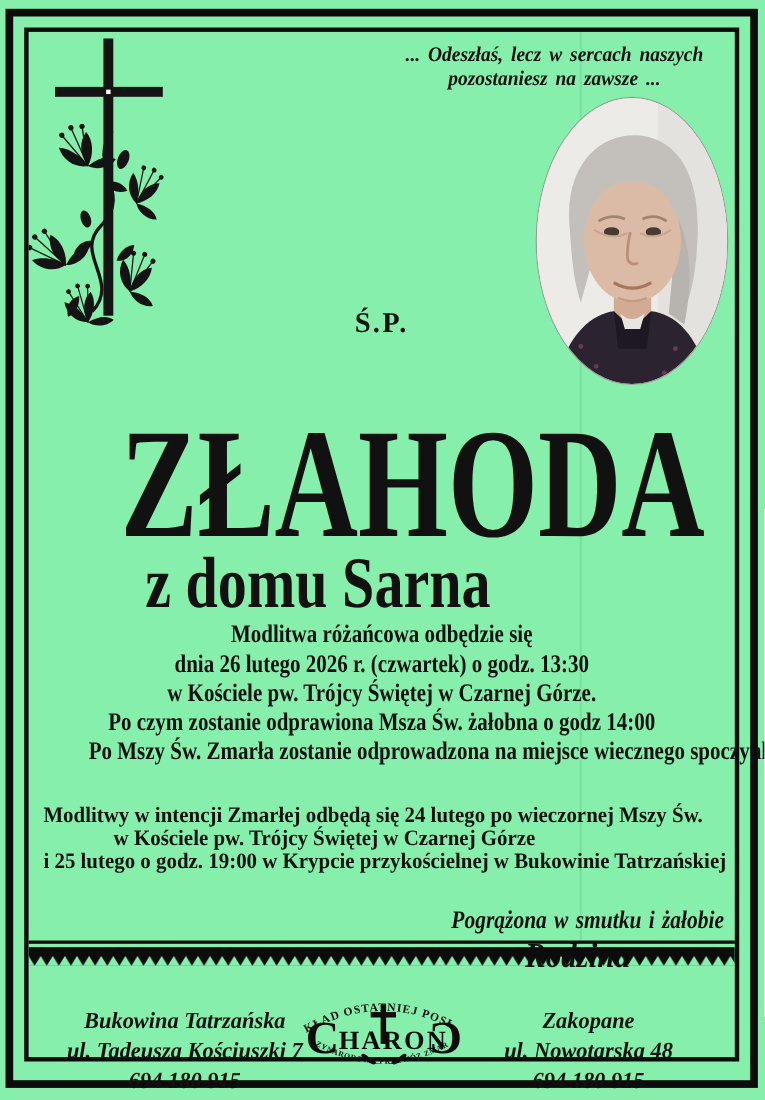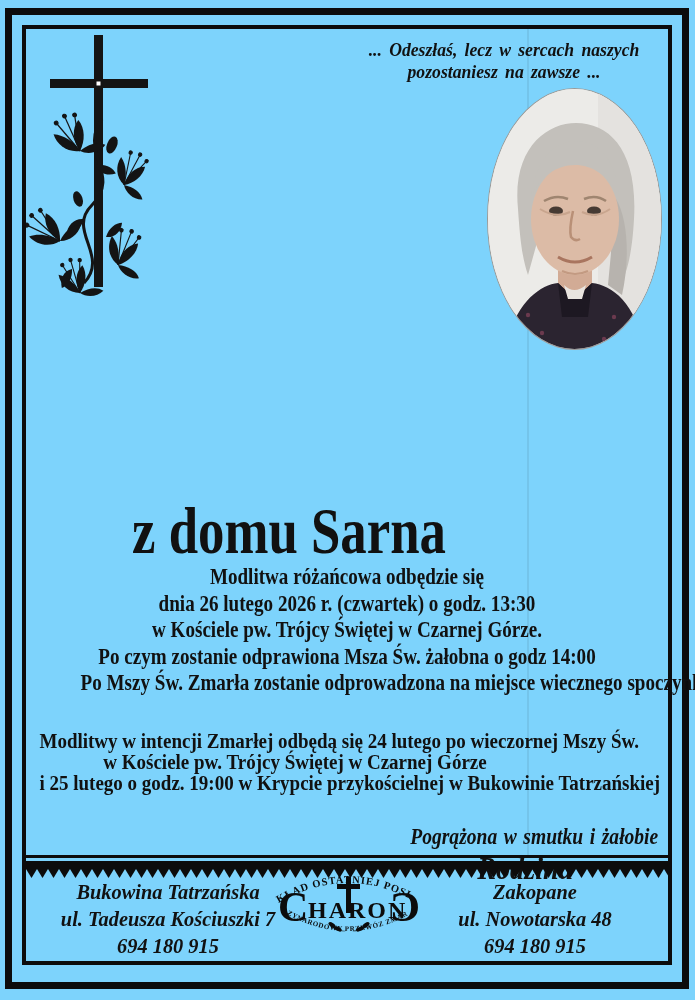--- a/index.html
+++ b/index.html
@@ -1,17 +1,17 @@
 <!DOCTYPE html>
 <html lang="pl"><head>
 <meta charset="utf-8">
 <style>
   html,body { margin:0; padding:0; background:#ffffff; }
   .sheet {
-    position:relative; width:695px; height:1000px; background:#7dd3fc;
+    position:relative; width:695px; height:1000px; background:#86efac;
     font-family:"Liberation Serif","DejaVu Serif",serif; color:#111;
     overflow:hidden;
   }
   .outer-frame { position:absolute; left:5px; top:8px; right:6px; bottom:11px;
     border:7px solid #0c0c0c; }
   .inner-frame { position:absolute; left:22px; top:25px; width:650px; height:940px;
     border:4px solid #0c0c0c; box-sizing:border-box; }
   .abs { position:absolute; }
   .line { display:block; white-space:nowrap; text-align:center; font-weight:bold;
     transform-origin:50% 50%; }
@@ -31,21 +31,21 @@
   .maiden  { top:467px; left:0; width:526px; font-size:66px; line-height:70px; }
   .rosary  { top:535px; left:0; width:642px; font-size:23px; line-height:26.5px; }
   .intent  { top:702px; left:0; width:538px; font-size:20px; line-height:21px; }
   .condole { top:795px; right:8px; width:270px; }
   .condole .l1 { font-size:23px; line-height:26px; word-spacing:2px; }
   .condole .l2 { font-size:32px; line-height:36px; }
   .rule    { top:826px; left:0; width:642px; height:3px; background:#0c0c0c; }
   .band    { top:832px; left:0; width:642px; height:17px; }
   .crease  { top:0; left:501px; width:2px; height:826px; background:rgba(0,0,0,.07); }
 
-  .footer  { top:836px; left:0; width:642px; height:80px; font-size:21px; line-height:27px; }
+  .footer  { top:872px; left:0; width:642px; height:80px; font-size:21px; line-height:27px; }
   .foot-left  { position:absolute; left:0;  top:14px; width:284px; }
   .foot-logo  { position:absolute; left:244px; top:0;  width:156px; height:80px; }
   .foot-right { position:absolute; right:8px; top:14px; width:250px; }
 
   .photo { top:59px; left:461px; width:173px; height:260px; border-radius:50%;
     overflow:hidden; border:1px solid #9a9a98; background:#ecebe8; }
   .cross-ornament { top:4px; left:0; width:134px; height:272px; }
 </style>
 </head>
 <body>
@@ -130,21 +130,27 @@
       </svg>
     </div>
 
     <div class="abs motto it">
       <span class="line sx93">... Odeszłaś, lecz w sercach naszych</span>
       <span class="line sx93">pozostaniesz na zawsze ...</span>
     </div>
 
 
 
-
+    <div class="abs sp">
+      <span class="line">Ś.P.</span>
+    </div>
+
+    <div class="abs surname">
+      <span class="line sx74">ZŁAHODA</span>
+    </div>
     <div class="abs maiden">
       <span class="line sx80">z domu Sarna</span>
     </div>
 
     <div class="abs rosary">
       <span class="line sx83">Modlitwa różańcowa odbędzie się</span>
       <span class="line sx83">dnia 26 lutego 2026 r. (czwartek) o godz. 13:30</span>
       <span class="line sx83">w Kościele pw. Trójcy Świętej w Czarnej Górze.</span>
       <span class="line sx83">Po czym zostanie odprawiona Msza Św. żałobna o godz 14:00</span>
       <span class="line sx83">Po Mszy Św. Zmarła zostanie odprowadzona na miejsce wiecznego spoczynku.</span>

